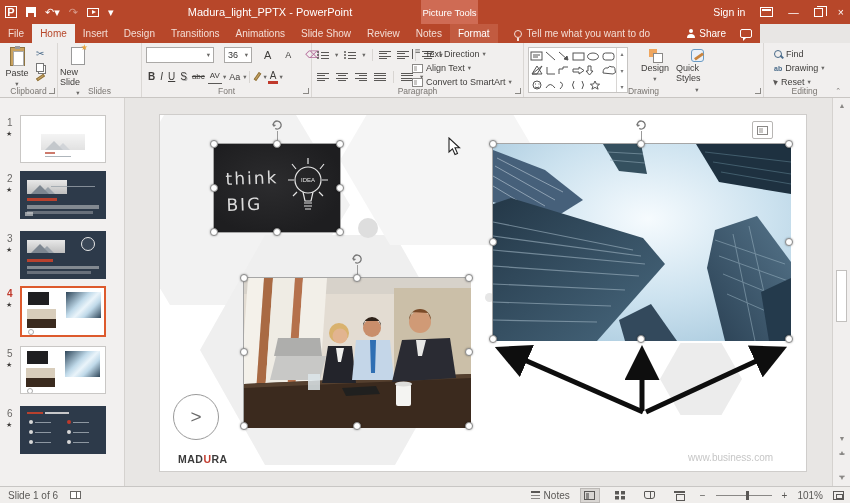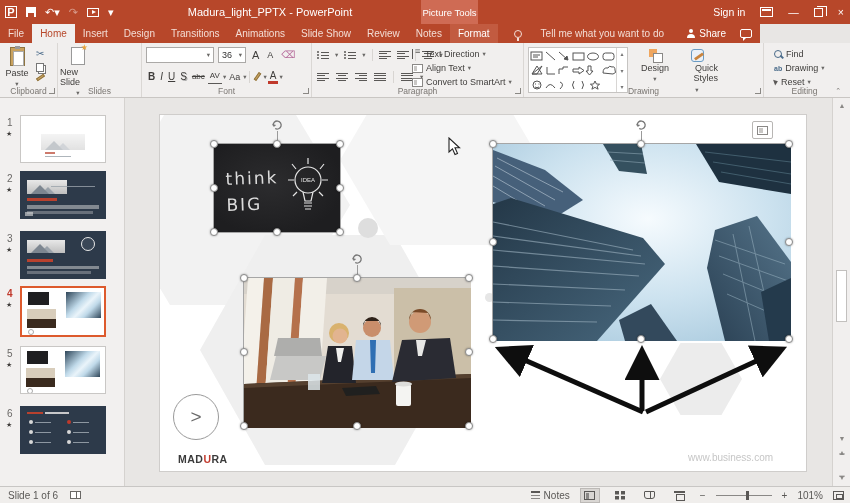--- a/index.html
+++ b/index.html
@@ -24,21 +24,21 @@
   .ribbonopt { width:13px; height:10px; border:1px solid #fff; position:relative; }
   .ribbonopt::after { content:""; position:absolute; left:1px; top:1px; width:9px; height:2px; background:#fff; }
   .restore { width:9px; height:9px; border:1px solid #fff; position:relative; }
   .restore::after { content:""; position:absolute; left:2px; top:-3px; width:9px; height:9px; border:1px solid #fff; border-left:none; border-bottom:none; }
 
   
   .tabbar { position:absolute; left:0; top:24px; width:760px; height:19px; background:var(--accent); display:flex; align-items:stretch; font-size:10px; color:#F3DDD5; }
   .tab { padding:0 8px; display:flex; align-items:center; white-space:nowrap; }
   .tab.active { background:#F1EFEE; color:var(--accent); }
   .tab.format { background:#C25B40; color:#fff; }
-  .tellme { display:flex; align-items:center; gap:19px; margin-left:16px; color:#F3DDD5; }
+  .tellme { display:flex; align-items:center; gap:5px; margin-left:16px; color:#F3DDD5; }
   .bulb { width:8px; height:8px; border:1px solid #F3DDD5; border-radius:50%; position:relative; }
   .bulb::after { content:""; position:absolute; left:2.5px; top:7px; width:2px; height:3px; background:#F3DDD5; }
   .share-zone { margin-left:auto; display:flex; align-items:center; gap:14px; padding-right:8px; color:#fff; }
   .person { width:9px; height:9px; position:relative; }
   .person::before { content:""; position:absolute; left:2.5px; top:0; width:4px; height:4px; border-radius:50%; background:#fff; }
   .person::after { content:""; position:absolute; left:0.5px; top:4.5px; width:8px; height:4px; border-radius:4px 4px 0 0; background:#fff; }
   .comment { width:12px; height:9px; border:1px solid #fff; border-radius:2px; position:relative; }
   .comment::after { content:""; position:absolute; left:2px; top:8px; border-left:3px solid #fff; border-bottom:3px solid transparent; }
 
   
@@ -245,21 +245,21 @@
         <span class="page-ic">
             <span class="st">★</span>
           </span>
         <span>New Slide</span>
           <span class="dd">▾</span>
       </div>
       <div class="glabel">Slides</div>
     </div>
 
     <div class="grp" style="width:170px">
-      <div style="position:absolute;left:4px;top:4px;display:flex;gap:4px;align-items:center">
+      <div style="position:absolute;left:4px;top:4px;display:flex;gap:10px;align-items:center">
         <div class="combo" style="width:68px">
             <span></span>
             <span class="dd">▾</span>
           </div>
         <div class="combo" style="width:28px">
             <span>36</span>
             <span class="dd">▾</span>
           </div>
         <span class="fbtn" style="font-size:11px">A</span>
         <span class="fbtn" style="font-size:9px">A</span>
@@ -410,21 +410,21 @@
             <span>▾</span>
           </div>
       </div>
       <div class="bigbtn" style="position:absolute;left:110px;top:6px;width:42px">
         <span class="arrange-ic"></span>
         <span>Design</span>
           <span class="dd">▾</span>
       </div>
       <div class="bigbtn" style="position:absolute;left:152px;top:6px;width:42px">
         <span class="qs-ic"></span>
-        <span style="text-align:right;line-height:1.1">Quick Styles</span>
+        <span style="text-align:left;line-height:1.1">Quick Styles</span>
           <span class="dd">▾</span>
       </div>
       <div class="glabel">Drawing</div>
       <span class="launcher"></span>
     </div>
 
     <div class="grp" style="width:81px;border-right:none">
       <div style="position:absolute;left:10px;top:5px;display:flex;flex-direction:column;gap:2px">
         <div class="mini" style="height:12px">
             <span class="find-ic"></span>

